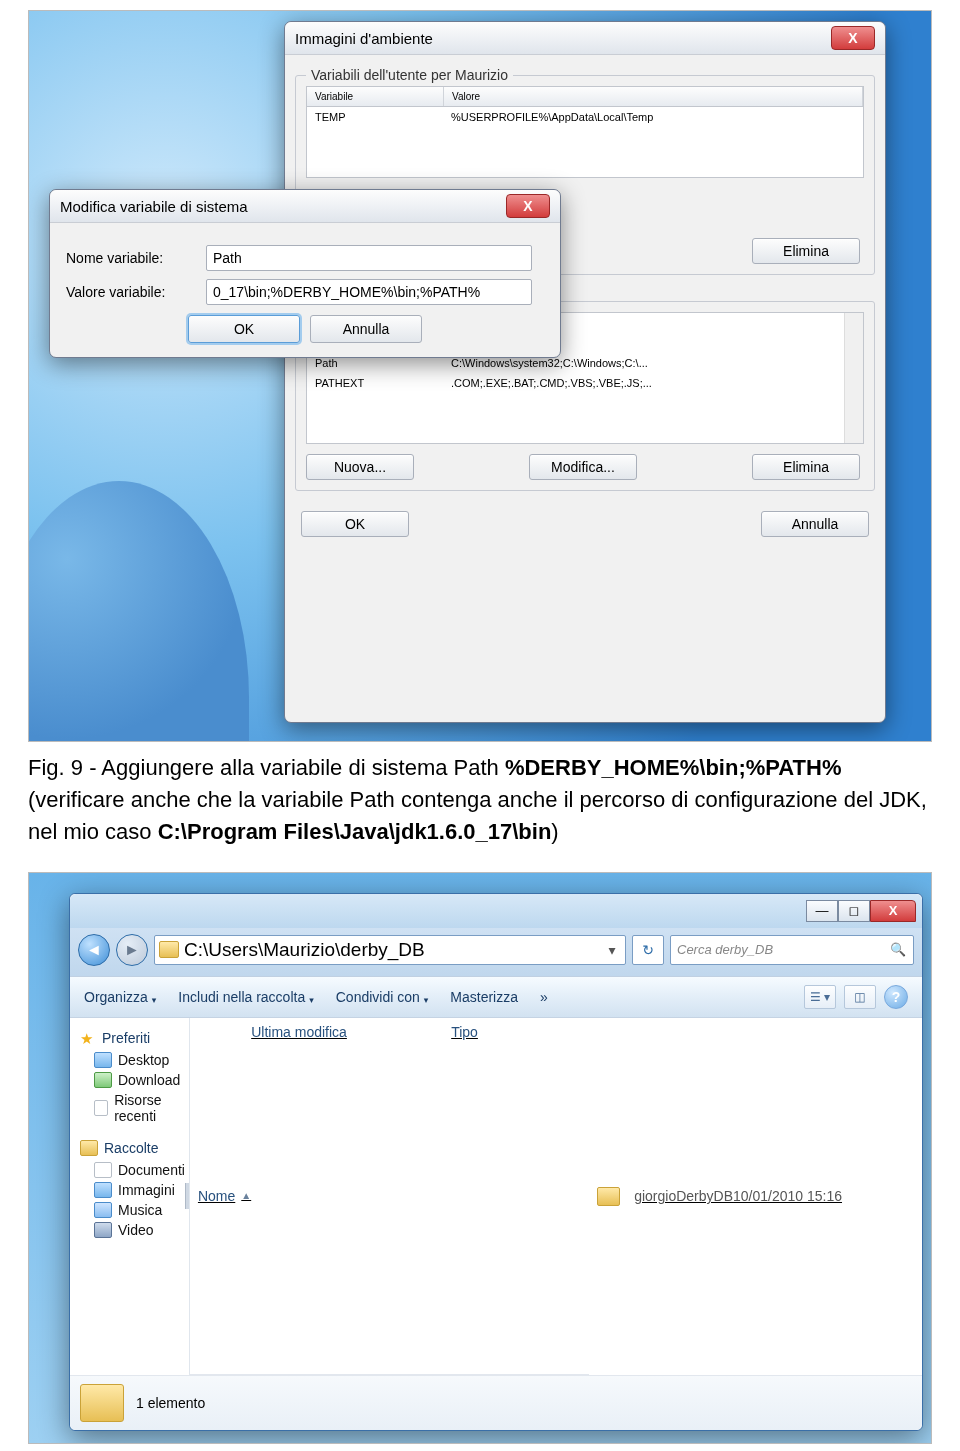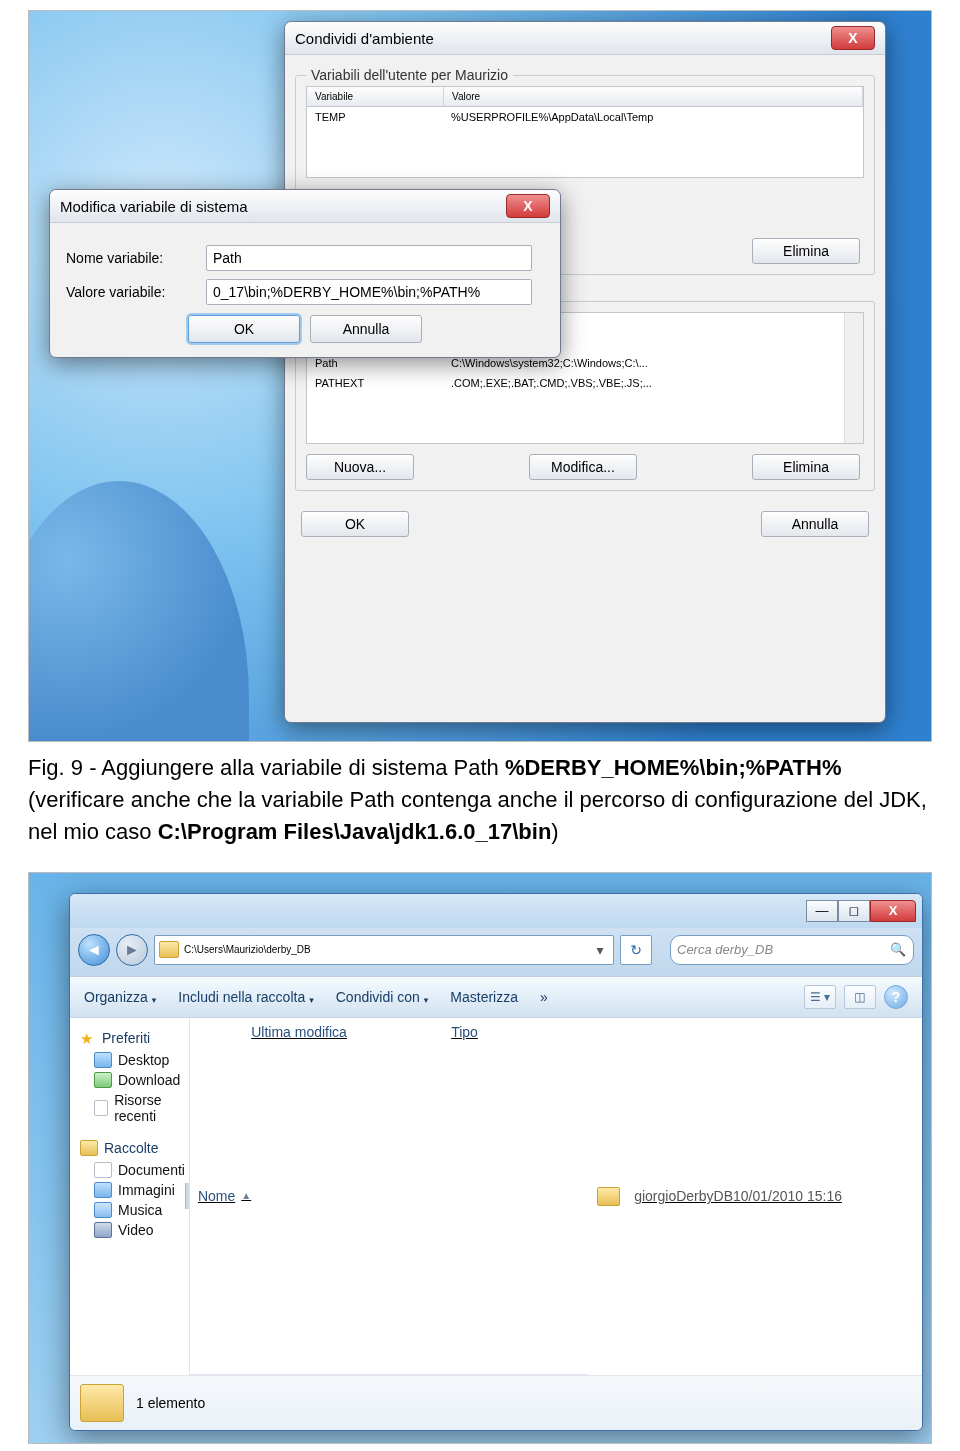--- a/index.html
+++ b/index.html
@@ -98,24 +98,24 @@
   .wbclose{width:44px;background:linear-gradient(#ef8f8f,#d23c3c);border-color:#9a2828;color:#fff;font-weight:700;
     border-radius:0 4px 0 0;}
 
   .navrow{
     display:flex;align-items:center;padding:6px 8px 10px 8px;gap:6px;background:linear-gradient(#cfe1f3,#c0d7ed);
   }
   .navbtn{width:30px;height:30px;border-radius:50%;background:radial-gradient(circle at 35% 30%,#bfe1ff,#3f8fd7);
     border:1px solid #2d6ca8;display:flex;align-items:center;justify-content:center;color:#fff;font-size:16px;}
   .addrbox{flex:1;display:flex;align-items:center;border:1px solid #7a9dc4;border-radius:2px;background:#fff;height:28px;padding:0 4px;}
   .foldicon{width:18px;height:15px;background:linear-gradient(#ffe9a8,#e7bf55);border:1px solid #caa238;border-radius:2px;margin-right:5px;}
-  .addrtxt{flex:1;color:#000;font-size:10px;}
+  .addrtxt{flex:1;color:#000;font-size:19px;}
   .addrbox .drop{width:18px;text-align:center;color:#555;}
   .refreshbox{width:30px;height:28px;border:1px solid #7a9dc4;background:#fff;display:flex;align-items:center;justify-content:center;color:#2d6ca8;font-size:14px;border-radius:2px;}
-  .searchbox{width:230px;border:1px solid #7a9dc4;background:#fff;height:28px;border-radius:10px;display:flex;align-items:center;padding:0 6px;color:#888;font-style:italic;font-size:13px;margin-left:12px;}
+  .searchbox{width:230px;border:1px solid #7a9dc4;background:#fff;height:28px;border-radius:2px;display:flex;align-items:center;padding:0 6px;color:#888;font-style:italic;font-size:13px;}
   .searchbox .mag{margin-left:auto;color:#3a79bb;font-style:normal;}
 
   .toolbar{
     display:flex;align-items:center;gap:22px;padding:8px 14px;background:linear-gradient(#f6fbff,#e3eef8,#d2e2f1);
     border-top:1px solid #c0d0e2;border-bottom:1px solid #c5d3e3;font-size:14px;color:#1a3d66;
   }
   .toolbar span{display:flex;align-items:flex-end;gap:4px;}
   .tri{font-size:9px;color:#1a3d66;}
   .toolbar .spacer{margin-left:auto;}
   .viewicons{display:flex;align-items:center;gap:8px;}
@@ -159,21 +159,21 @@
 
 <div class="page">
 
 <div class="fig">
   <div class="screenshot1">
     <div class="sky1"></div>
     <div class="bluehill"></div>
 
     <div class="win" style="left:255px;top:10px;width:600px;height:700px;">
       <div class="titlebar">
-        <div class="t">Condividi d'ambiente</div>
+        <div class="t">Immagini d'ambiente</div>
         <div class="closebtn">X</div>
       </div>
 
       <div class="groupbox" style="margin-top:20px;">
         <div class="gbtitle">Variabili dell'utente per Maurizio</div>
         <div class="thead">
           <div class="c1">Variabile</div>
           <div class="c2">Valore</div>
         </div>
         <div class="tlist" style="height:70px;">

